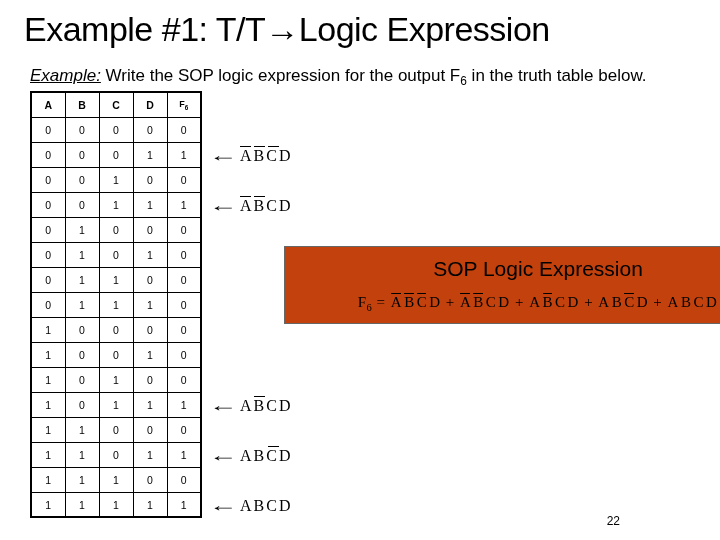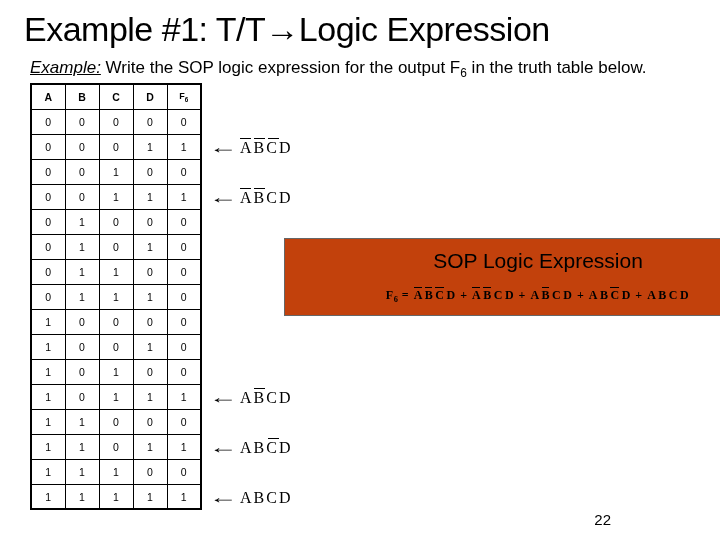--- a/index.html
+++ b/index.html
@@ -9,21 +9,21 @@
     background: #fff;
     font-family: Arial, Helvetica, sans-serif;
     position: relative;
     padding: 10px 24px 0 24px;
     overflow: hidden;
   }
   .title {
     font-size: 34px;
     color: #000;
     font-weight: 400;
-    margin-bottom: 8px;
+    margin-bottom: 16px;
     letter-spacing: -0.5px;
   }
   .subtitle {
     font-size: 17px;
     color: #000;
     line-height: 1.25;
     margin-bottom: 4px;
     padding: 0 10px 0 6px;
   }
   .subtitle .lbl { font-style: italic; text-decoration: underline; }
@@ -82,43 +82,42 @@
     padding: 10px 6px 10px 6px;
   }
   .sop-title {
     font-size: 21px;
     font-weight: 400;
     margin-bottom: 12px;
     font-family: Arial;
   }
   .sop-eq {
     font-family: 'Times New Roman', serif;
-    font-size: 12px;
+    font-size: 15px;
     letter-spacing: 0.5px;
     display: inline-block;
     position: relative;
-    font-weight: bold;
   }
   .sop-eq .ov {
     position: relative;
     display: inline-block;
   }
   .sop-eq .ov::before {
     content: '';
     position: absolute;
     left: 0; right: 1px;
     top: -1px;
     height: 1px;
     background: #000;
   }
   .pagenum {
     position: absolute;
-    right: 109px;
+    right: 100px;
     bottom: 12px;
-    font-size: 15px;
+    font-size: 12px;
   }
 </style>
 </head>
 <body>
 
 <div class="title">Example #1: T/T→Logic Expression</div>
 
 <div class="subtitle">
   <span class="lbl">Example:</span><span> Write the SOP logic expression for the output F</span><sub>6</sub><span> in the truth table below.</span>
 </div>

